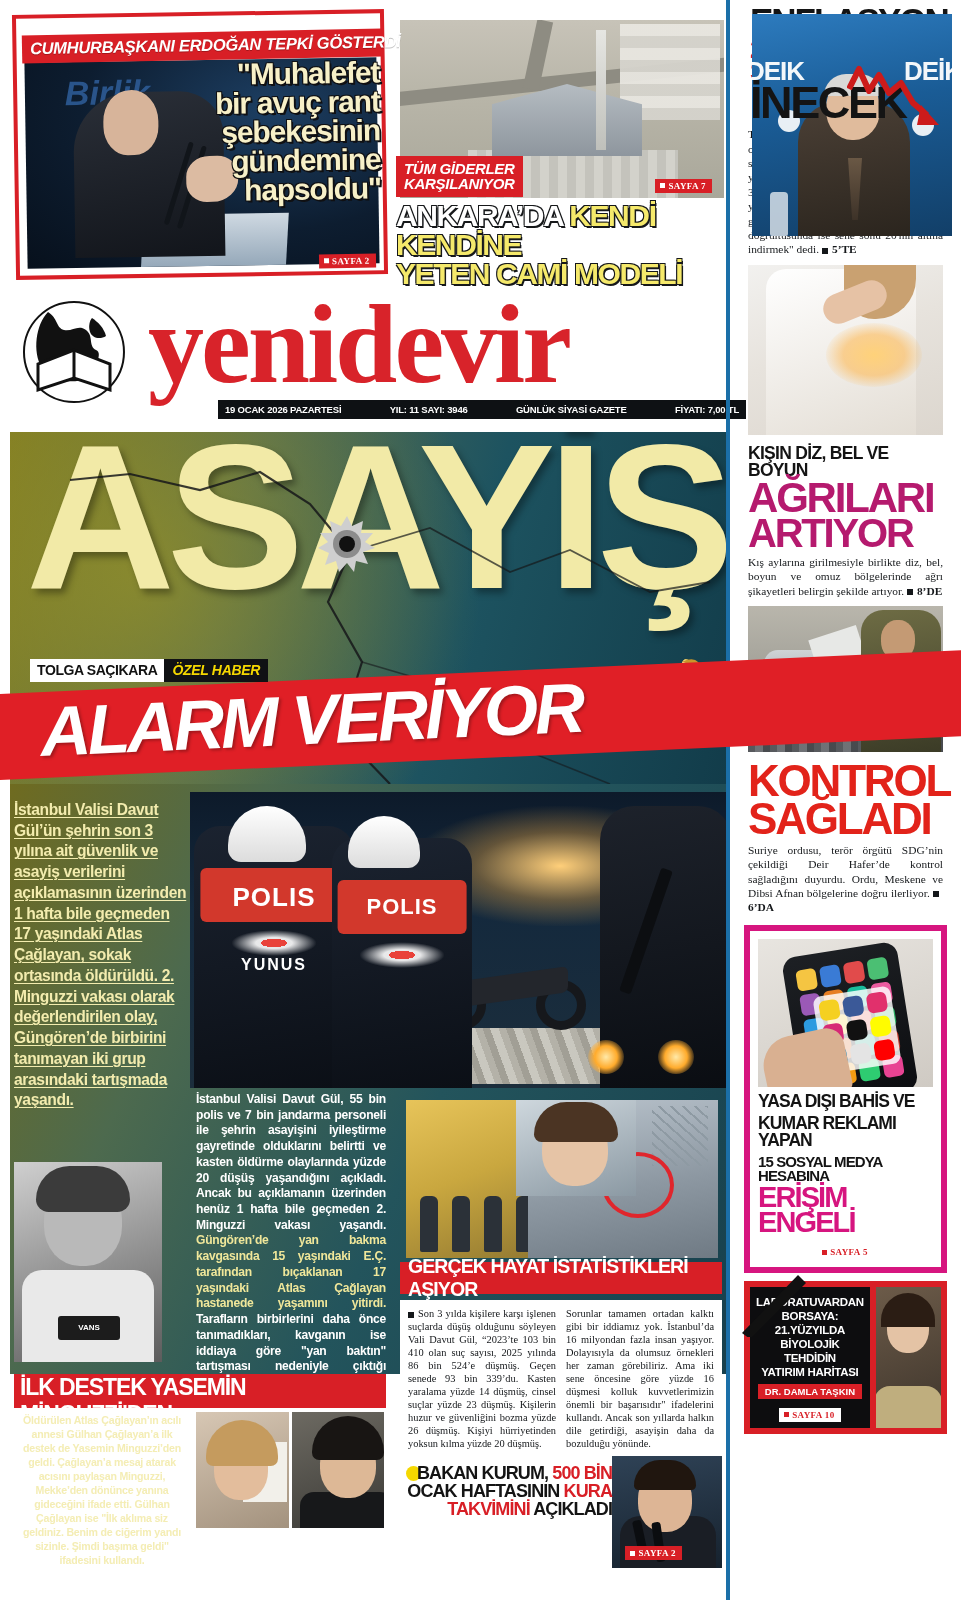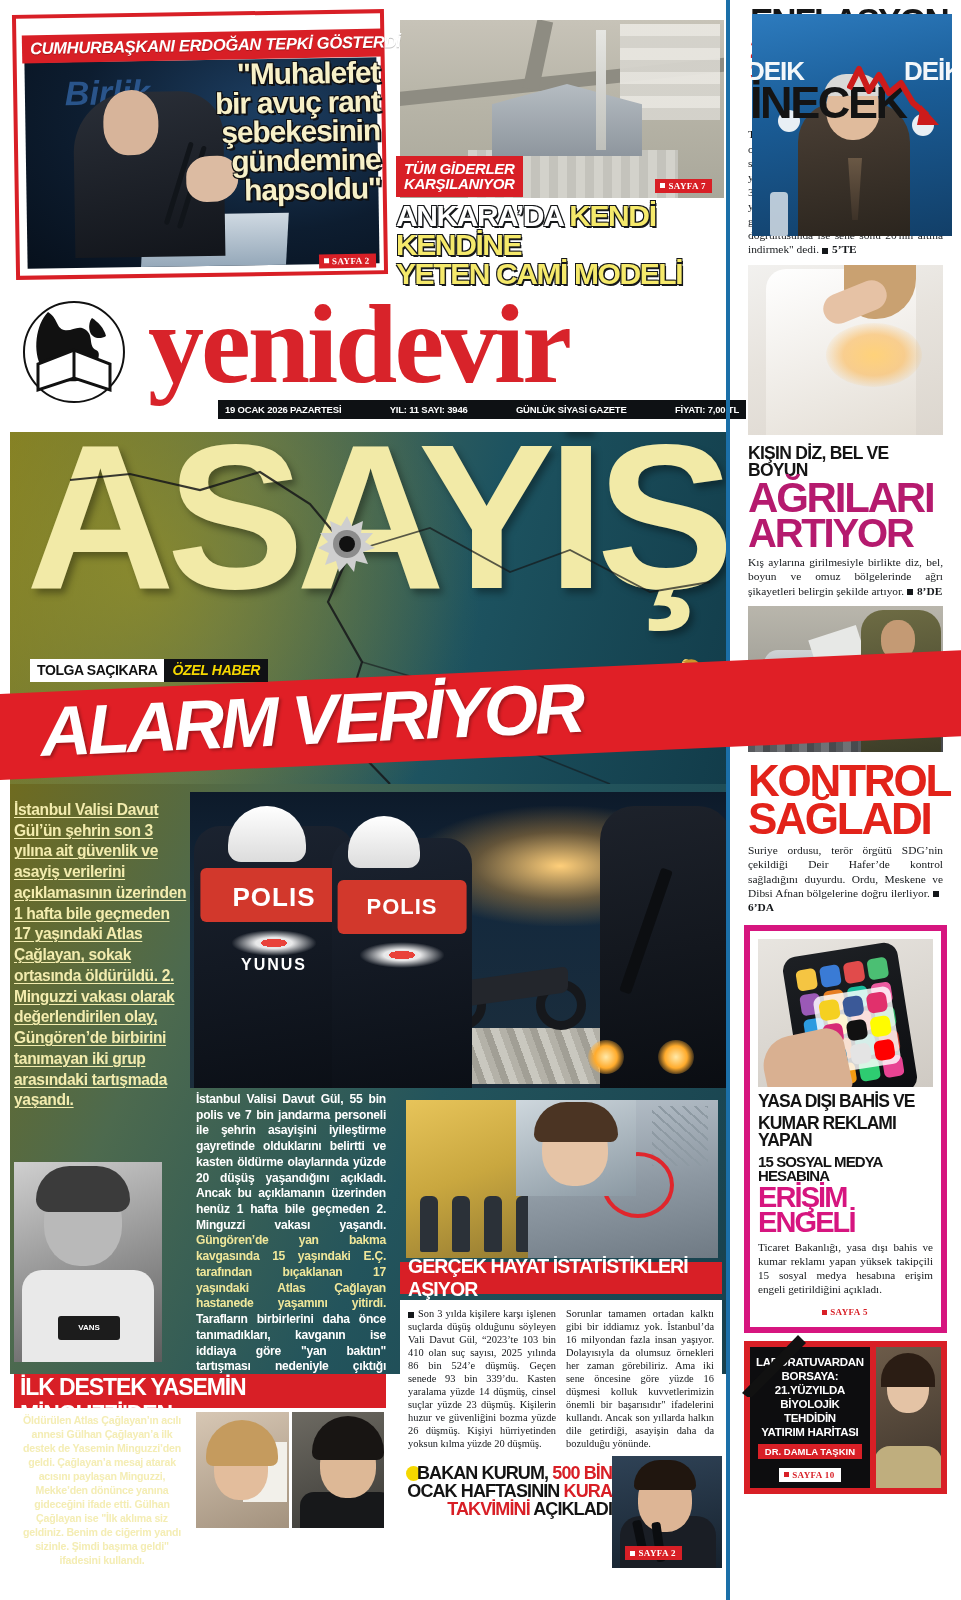--- a/index.html
+++ b/index.html
@@ -720,21 +720,20 @@
           <i style="background:#0088cc"></i>
             <i style="background:#e4e4e4"></i>
             <i style="background:#ff0000"></i>
         </div>
         <div class="handb"></div>
       </div>
       <div class="bahis-h">YASA DIŞI BAHİS VE</div>
       <div class="bahis-h">KUMAR REKLAMI YAPAN</div>
       <div class="bahis-h" style="font-size:15px">15 SOSYAL MEDYA HESABINA</div>
       <div class="bahis-h2">ERİŞİM ENGELİ</div>
-      <div class="bahis-body">Ticaret Bakanlığı, yasa dışı bahis ve kumar reklamı yapan yüksek takipçili 15 sosyal medya hesabına erişim engeli getirildiğini açıkladı.</div>
       <div class="bahis-sayfa">
         <span class="sayfa-tag light">
             <span class="sq"></span>
             <span>SAYFA 5</span>
           </span>
       </div>
     </div>
 
     <div class="lab-box">
       <svg class="lab-arrow" viewBox="0 0 86 64">

